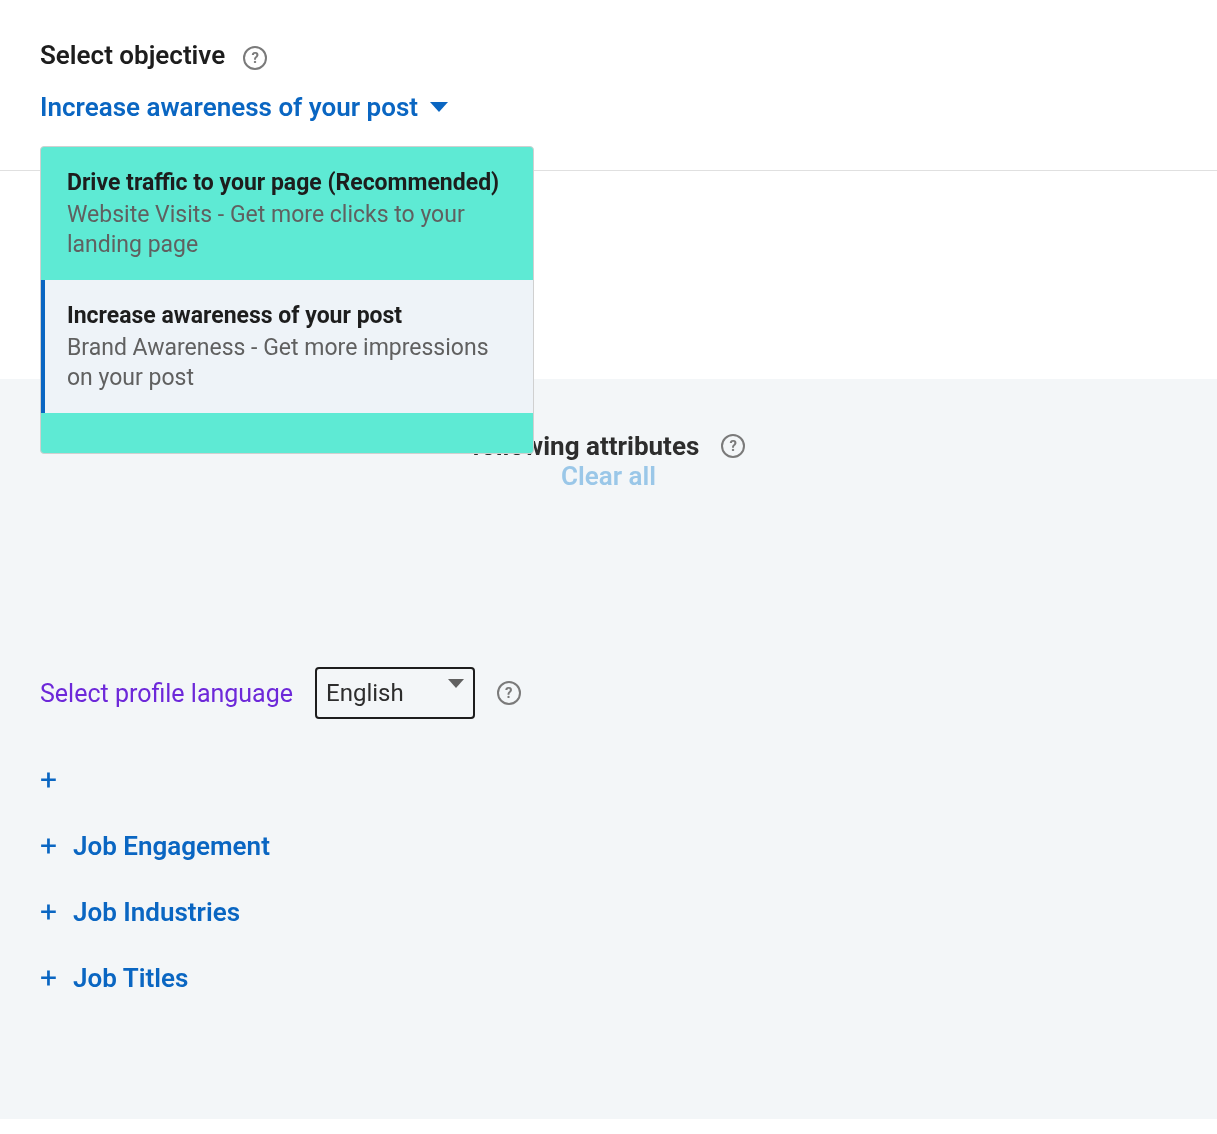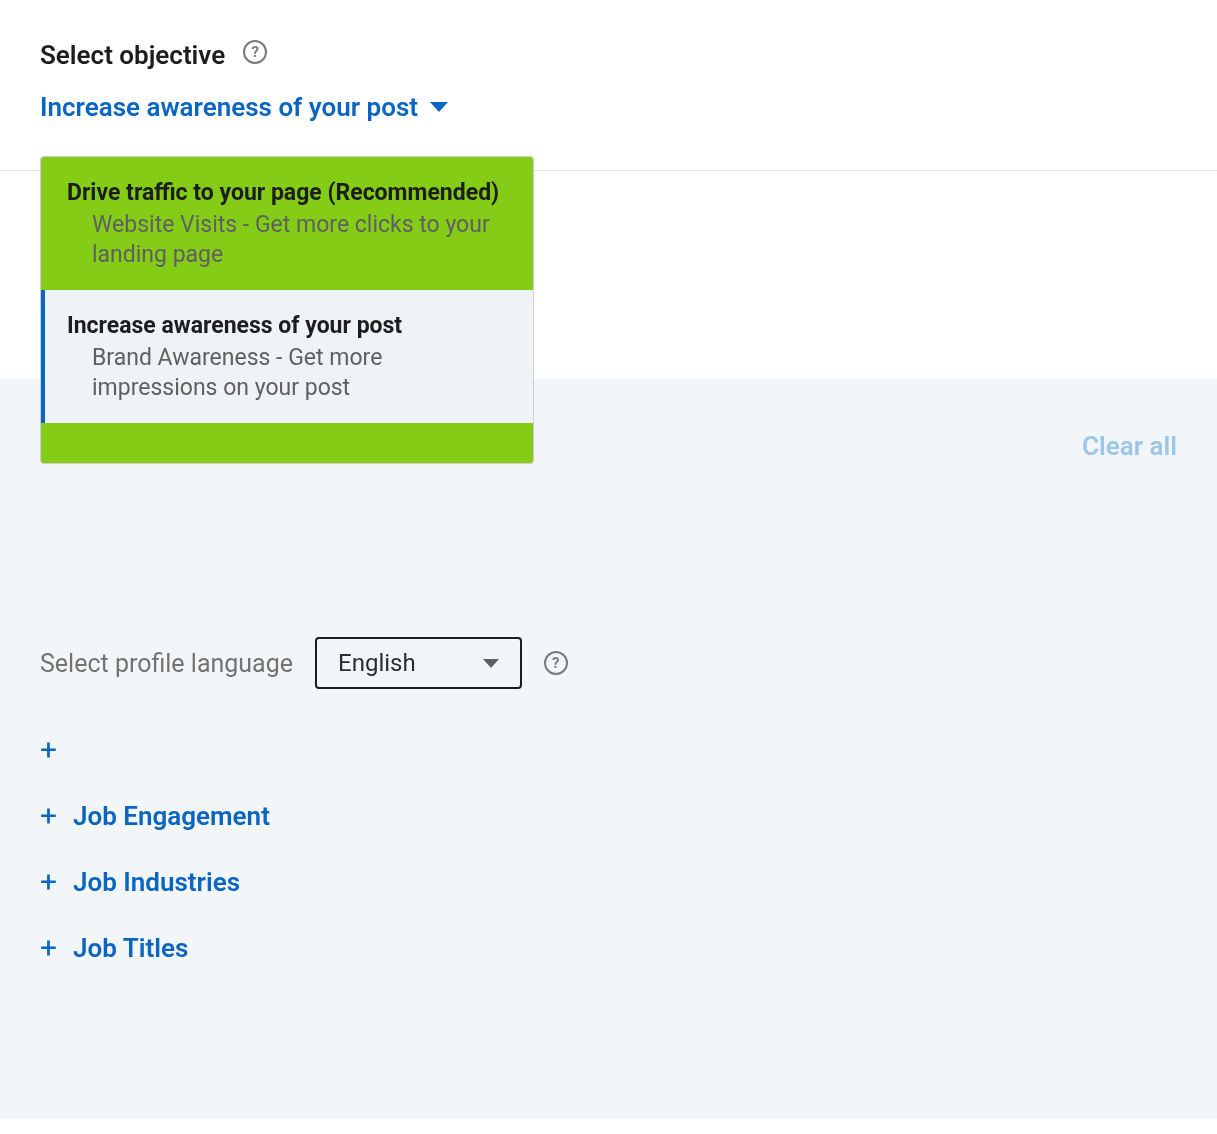--- a/index.html
+++ b/index.html
@@ -10,21 +10,21 @@
     height: 1134px;
     overflow: hidden;
     color: #1d1d1d;
   }
   .top-section {
     padding: 40px 40px 0 40px;
     background: #ffffff;
   }
   .label-row {
     display: flex;
-    align-items: flex-start;
+    align-items: flex-end;
     gap: 18px;
   }
   .section-heading {
     font-size: 26px;
     font-weight: 600;
     color: #1d1d1d;
   }
   .help-icon {
     width: 24px;
     height: 24px;
@@ -51,23 +51,23 @@
   .caret-down {
     width: 0;
     height: 0;
     border-left: 9px solid transparent;
     border-right: 9px solid transparent;
     border-top: 10px solid #0a66c2;
   }
   .dropdown-panel {
     position: absolute;
     left: 40px;
-    top: 156px;
+    top: 146px;
     width: 494px;
-    background: #84cc16;
+    background: #5eead4;
     border: 1px solid #d0d0d0;
     border-radius: 4px;
     box-shadow: 0 0 0 rgba(0,0,0,0);
     overflow: hidden;
     z-index: 10;
   }
   .dropdown-option {
     padding: 20px 26px;
     cursor: pointer;
   }
@@ -81,38 +81,38 @@
     font-weight: 700;
     color: #1d1d1d;
     line-height: 1.35;
   }
   .option-desc {
     font-size: 23px;
     font-weight: 400;
     color: #606060;
     line-height: 1.3;
     margin-top: 2px;
-    margin-left: 25px;
   }
   .divider-line {
     border: none;
     border-top: 1px solid #e0e0e0;
     margin-top: 48px;
     width: 100%;
   }
   .attributes-panel {
     background: #f3f6f8;
     margin-top: 208px;
     padding: 52px 40px 40px 40px;
     min-height: 740px;
   }
   .attributes-header {
     display: flex;
     align-items: center;
     justify-content: space-between;
+    flex-direction: column;
   }
   .attributes-heading-wrap {
     display: flex;
     align-items: center;
     gap: 22px;
   }
   .attributes-heading {
     font-size: 26px;
     font-weight: 700;
     color: #2d2d2d;
@@ -125,29 +125,29 @@
   }
   .language-row {
     margin-top: 176px;
     display: flex;
     align-items: center;
     gap: 22px;
   }
   .language-label {
     font-size: 25px;
     font-weight: 400;
-    color: #737373;
+    color: #6d28d9;
   }
   .language-select {
     border: 2px solid #1d1d1d;
     border-radius: 4px;
-    padding: 10px 21px;
+    padding: 10px 9px;
     display: inline-flex;
-    align-items: center;
-    gap: 67px;
+    align-items: flex-start;
+    gap: 44px;
     font-size: 24px;
     color: #2d2d2d;
     background: #f3f6f8;
     cursor: pointer;
   }
   .caret-down-dark {
     width: 0;
     height: 0;
     border-left: 8px solid transparent;
     border-right: 8px solid transparent;

